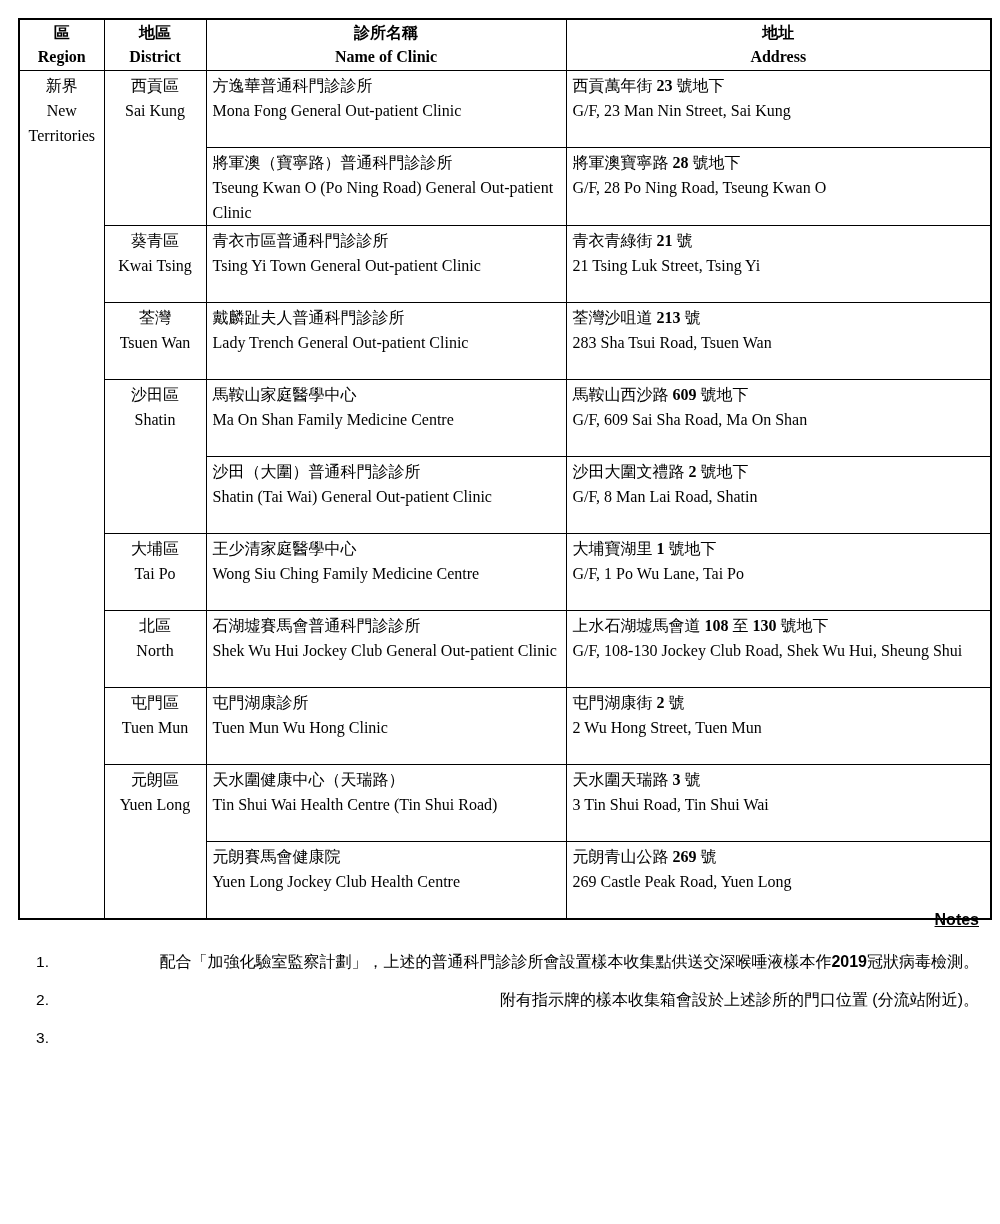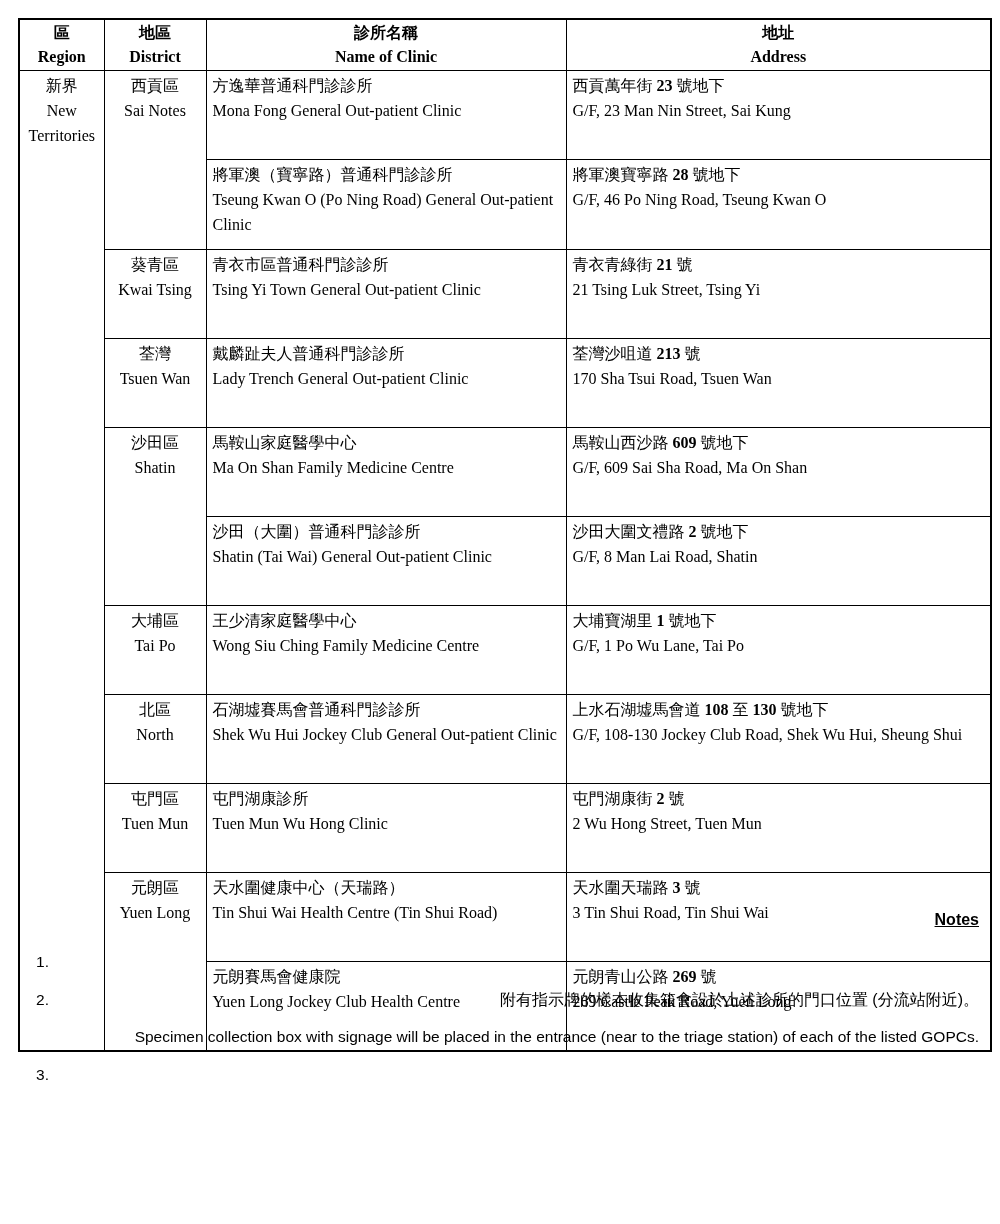--- a/index.html
+++ b/index.html
@@ -36,21 +36,21 @@
   .clinic-table th {
     font-weight: bold;
     text-align: center;
     vertical-align: middle;
     height: 48px;
     line-height: 24px;
     padding: 1px 2px;
   }
   .clinic-table td {
     height: 74px;
-    padding: 2px 5px 12px 6px;
+    padding: 2px 5px 0 6px;
   }
   td.center-cell {
     text-align: center;
     padding: 2px 2px 0 2px;
   }
   .zh-line, .en-line { display: block; }
 
   
   .notes {
     position: absolute;
@@ -112,39 +112,39 @@
     </tr>
   </thead>
   <tbody>
     <tr>
       <td class="center-cell" rowspan="11">
         <span class="zh-line">新界</span>
         <span class="en-line">New Territories</span>
       </td>
       <td class="center-cell" rowspan="2">
         <span class="zh-line">西貢區</span>
-        <span class="en-line">Sai Notes</span>
+        <span class="en-line">Sai Kung</span>
       </td>
       <td>
         <span class="zh-line">方逸華普通科門診診所</span>
         <span class="en-line">Mona Fong General Out-patient Clinic</span>
       </td>
       <td>
         <span class="zh-line">西貢萬年街 <b>23</b> 號地下</span>
         <span class="en-line">G/F, 23 Man Nin Street, Sai Kung</span>
       </td>
     </tr>
     <tr>
       <td>
         <span class="zh-line">將軍澳（寶寧路）普通科門診診所</span>
         <span class="en-line">Tseung Kwan O (Po Ning Road) General Out-patient Clinic</span>
       </td>
       <td>
         <span class="zh-line">將軍澳寶寧路 <b>28</b> 號地下</span>
-        <span class="en-line">G/F, 46 Po Ning Road, Tseung Kwan O</span>
+        <span class="en-line">G/F, 28 Po Ning Road, Tseung Kwan O</span>
       </td>
     </tr>
     <tr>
       <td class="center-cell">
         <span class="zh-line">葵青區</span>
         <span class="en-line">Kwai Tsing</span>
       </td>
       <td>
         <span class="zh-line">青衣市區普通科門診診所</span>
         <span class="en-line">Tsing Yi Town General Out-patient Clinic</span>
@@ -158,21 +158,21 @@
       <td class="center-cell">
         <span class="zh-line">荃灣</span>
         <span class="en-line">Tsuen Wan</span>
       </td>
       <td>
         <span class="zh-line">戴麟趾夫人普通科門診診所</span>
         <span class="en-line">Lady Trench General Out-patient Clinic</span>
       </td>
       <td>
         <span class="zh-line">荃灣沙咀道 <b>213</b> 號</span>
-        <span class="en-line">170 Sha Tsui Road, Tsuen Wan</span>
+        <span class="en-line">283 Sha Tsui Road, Tsuen Wan</span>
       </td>
     </tr>
     <tr>
       <td class="center-cell" rowspan="2">
         <span class="zh-line">沙田區</span>
         <span class="en-line">Shatin</span>
       </td>
       <td>
         <span class="zh-line">馬鞍山家庭醫學中心</span>
         <span class="en-line">Ma On Shan Family Medicine Centre</span>
@@ -260,28 +260,28 @@
     </tr>
   </tbody>
 </table>
 
 <div class="notes">
   <div class="notes-heading">Notes</div>
 
   <div class="note">
     <div class="note-num">1.</div>
     <div class="note-body">
+      <div class="note-zh">配合「加強化驗室監察計劃」，上述的普通科門診診所會設置樣本收集點供送交深喉唾液樣本作<b>2019</b>冠狀病毒檢測。</div>
     </div>
   </div>
 
   <div class="note">
     <div class="note-num">2.</div>
     <div class="note-body">
       <div class="note-zh">附有指示牌的樣本收集箱會設於上述診所的門口位置 (分流站附近)。</div>
-      <div class="note-en separated">Specimen collection box with signage will be placed in the entrance (near to the triage station) of each of the listed GOPCs.</div>
     </div>
   </div>
 
   <div class="note">
     <div class="note-num">3.</div>
     <div class="note-body">
     </div>
   </div>
 </div>
 

